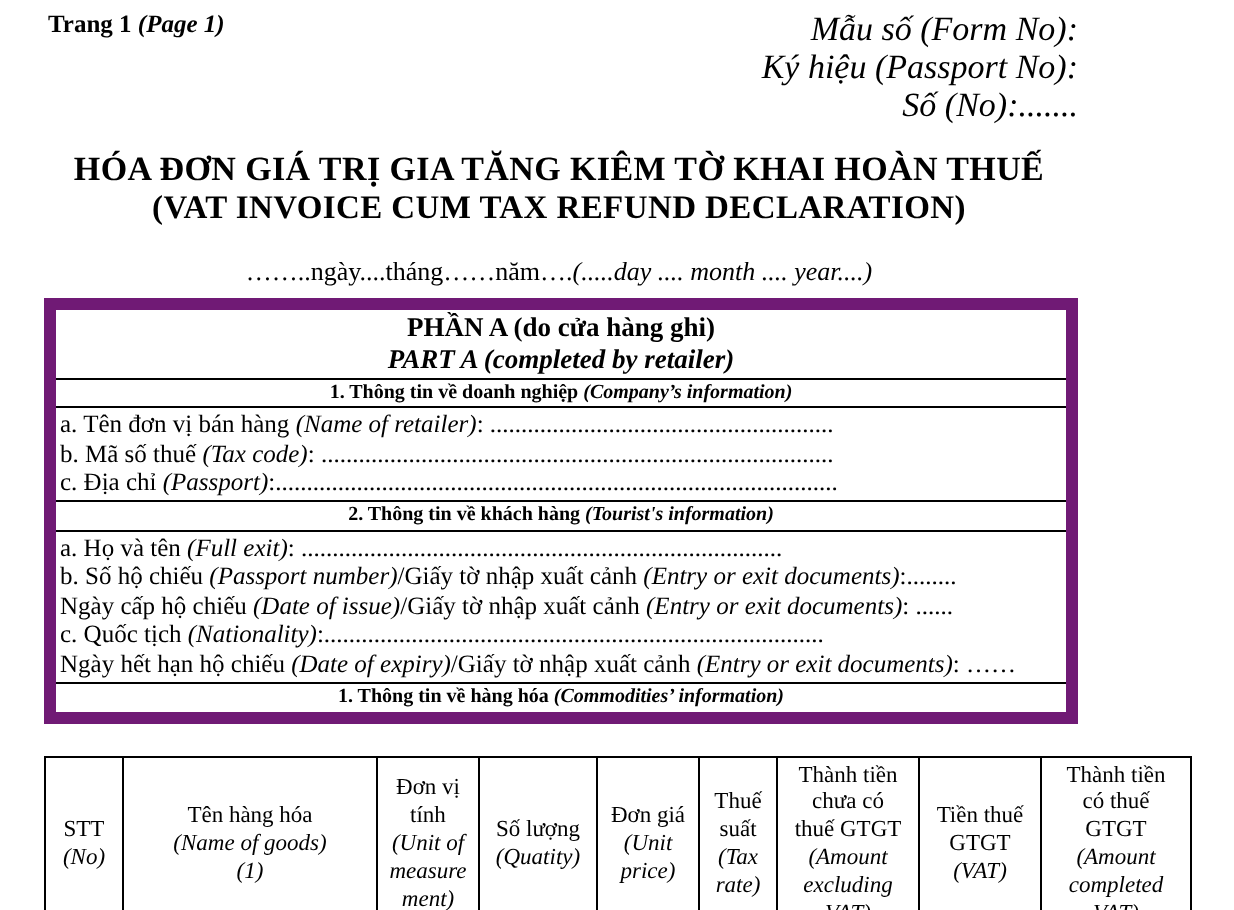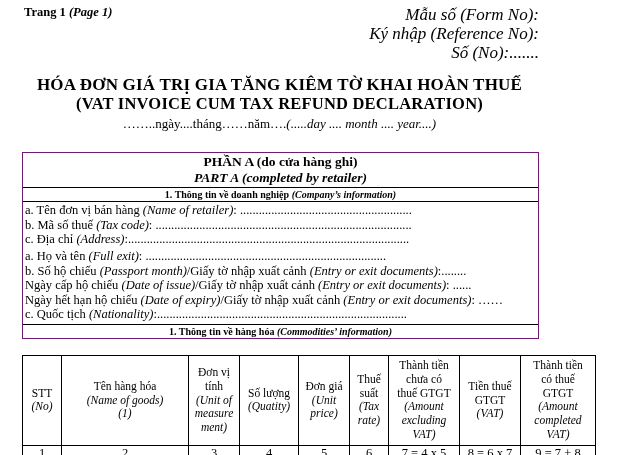--- a/index.html
+++ b/index.html
@@ -8,22 +8,22 @@
     font-family:"Liberation Serif","DejaVu Serif",serif;
     -webkit-font-smoothing:antialiased;
   }
   .it{font-style:italic;}
   .page{width:559px;height:455px;position:relative;}
   .topbar{display:flex;justify-content:space-between;align-items:flex-start;padding:5px 20px 0 24px;}
   .page-label{font-weight:bold;font-size:12.5px;line-height:1.2;}
   .form-meta{text-align:right;font-style:italic;font-size:17px;line-height:1.13;}
   .title{ text-align:center;font-weight:bold;font-size:17px;line-height:1.18;margin-top:12px;letter-spacing:.2px;}
   .subtitle{text-align:center;font-weight:bold;font-size:16.5px;line-height:1.15;letter-spacing:.2px;}
-  .dateline{text-align:center;font-size:13px;line-height:1.1;margin-top:3px;}
-  .main-box{margin:21px 20px 0 22px;border:1px solid #701a75;}
+  .dateline{text-align:center;font-size:13px;line-height:1.1;margin-top:15px;}
+  .main-box{margin:6px 20px 0 22px;border:6px solid #701a75;}
   .part-header{text-align:center;font-weight:bold;font-size:13.5px;line-height:1.18;padding:1px 0 1px 0;}
   .section-header{
     border-top:1px solid #000;border-bottom:1px solid #000;
     text-align:center;font-weight:bold;font-size:10px;line-height:1.35;
   }
   .section-header.last{border-bottom:none;}
   .section-body{padding:1px 2px 2px 2px;}
   .field-line{font-size:12.5px;line-height:14.4px;white-space:nowrap;overflow:hidden;}
   .goods-table{border-collapse:collapse;table-layout:fixed;width:573px;margin:16px 20px 0 22px;}
   .goods-table td{border:1px solid #000;text-align:center;vertical-align:middle;overflow:hidden;}
@@ -32,48 +32,49 @@
 </style>
 </head>
 <body>
 
 <div class="page">
 
   <div class="topbar">
     <div class="page-label"><span>Trang 1 </span><span class="it">(Page 1)</span></div>
     <div class="form-meta">
       <div>Mẫu số (Form No):</div>
-      <div>Ký nhập (Reference No):</div>
+      <div>Ký hiệu (Passport No):</div>
       <div>Số (No):.......</div>
     </div>
   </div>
 
   <div class="title">HÓA ĐƠN GIÁ TRỊ GIA TĂNG KIÊM TỜ KHAI HOÀN THUẾ</div>
   <div class="subtitle">(VAT INVOICE CUM TAX REFUND DECLARATION)</div>
   <div class="dateline"><span>……..ngày....tháng……năm….</span><span class="it">(.....day .... month .... year....)</span></div>
 
   <div class="main-box">
     <div class="part-header">
       <div>PHẦN A (do cửa hàng ghi)</div>
       <div class="it">PART A (completed by retailer)</div>
     </div>
 
     <div class="section-header"><span>1. Thông tin về doanh nghiệp </span><span class="it">(Company’s information)</span></div>
     <div class="section-body">
       <div class="field-line"><span>a. Tên đơn vị bán hàng </span><span class="it">(Name of retailer)</span><span>: .......................................................</span></div>
       <div class="field-line"><span>b. Mã số thuế </span><span class="it">(Tax code)</span><span>: ..................................................................................</span></div>
-      <div class="field-line"><span>c. Địa chỉ </span><span class="it">(Address)</span><span>:..........................................................................................</span></div>
+      <div class="field-line"><span>c. Địa chỉ </span><span class="it">(Passport)</span><span>:..........................................................................................</span></div>
     </div>
 
+    <div class="section-header"><span>2. Thông tin về khách hàng </span><span class="it">(Tourist's information)</span></div>
     <div class="section-body">
       <div class="field-line"><span>a. Họ và tên </span><span class="it">(Full exit)</span><span>: .............................................................................</span></div>
-      <div class="field-line"><span>b. Số hộ chiếu </span><span class="it">(Passport month)</span><span>/Giấy tờ nhập xuất cảnh </span><span class="it">(Entry or exit documents)</span><span>:........</span></div>
+      <div class="field-line"><span>b. Số hộ chiếu </span><span class="it">(Passport number)</span><span>/Giấy tờ nhập xuất cảnh </span><span class="it">(Entry or exit documents)</span><span>:........</span></div>
       <div class="field-line"><span>Ngày cấp hộ chiếu </span><span class="it">(Date of issue)</span><span>/Giấy tờ nhập xuất cảnh </span><span class="it">(Entry or exit documents)</span><span>: ......</span></div>
+      <div class="field-line"><span>c. Quốc tịch </span><span class="it">(Nationality)</span><span>:................................................................................</span></div>
       <div class="field-line"><span>Ngày hết hạn hộ chiếu </span><span class="it">(Date of expiry)</span><span>/Giấy tờ nhập xuất cảnh </span><span class="it">(Entry or exit documents)</span><span>: ……</span></div>
-      <div class="field-line"><span>c. Quốc tịch </span><span class="it">(Nationality)</span><span>:................................................................................</span></div>
     </div>
 
     <div class="section-header last"><span>1. Thông tin về hàng hóa </span><span class="it">(Commodities’ information)</span></div>
   </div>
 
   <table class="goods-table">
     <colgroup>
       <col style="width:39px">
         <col style="width:127px">
         <col style="width:51px">

